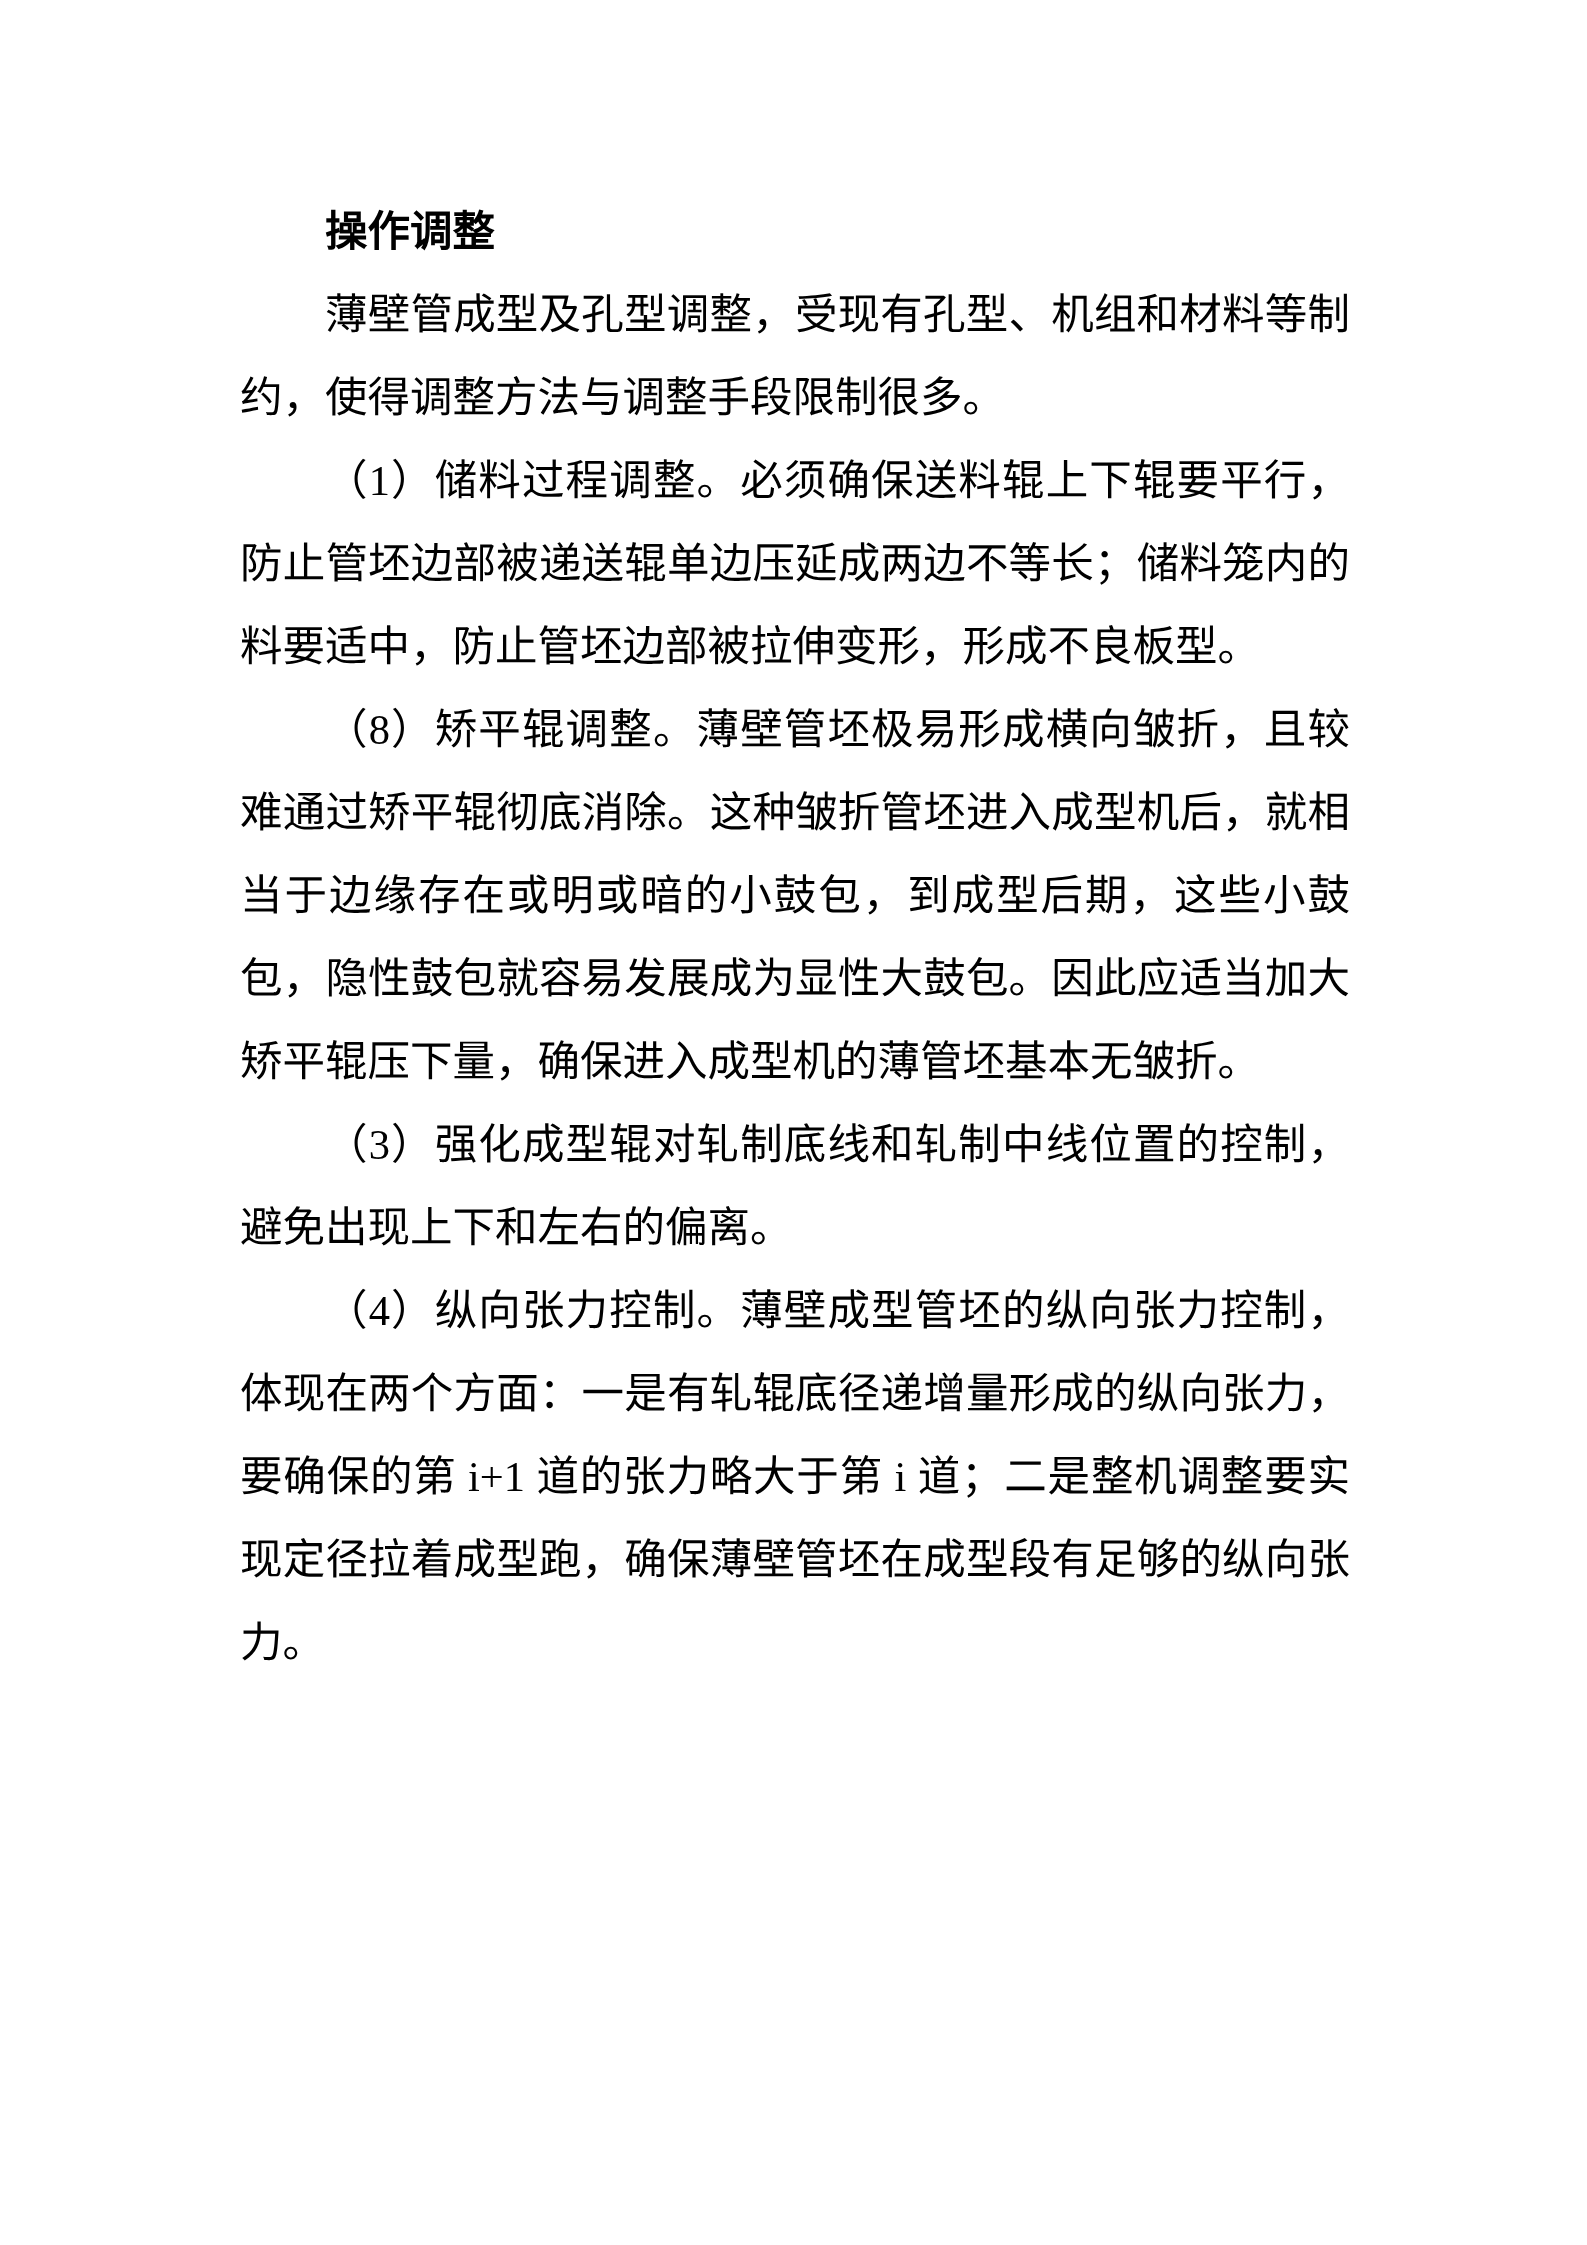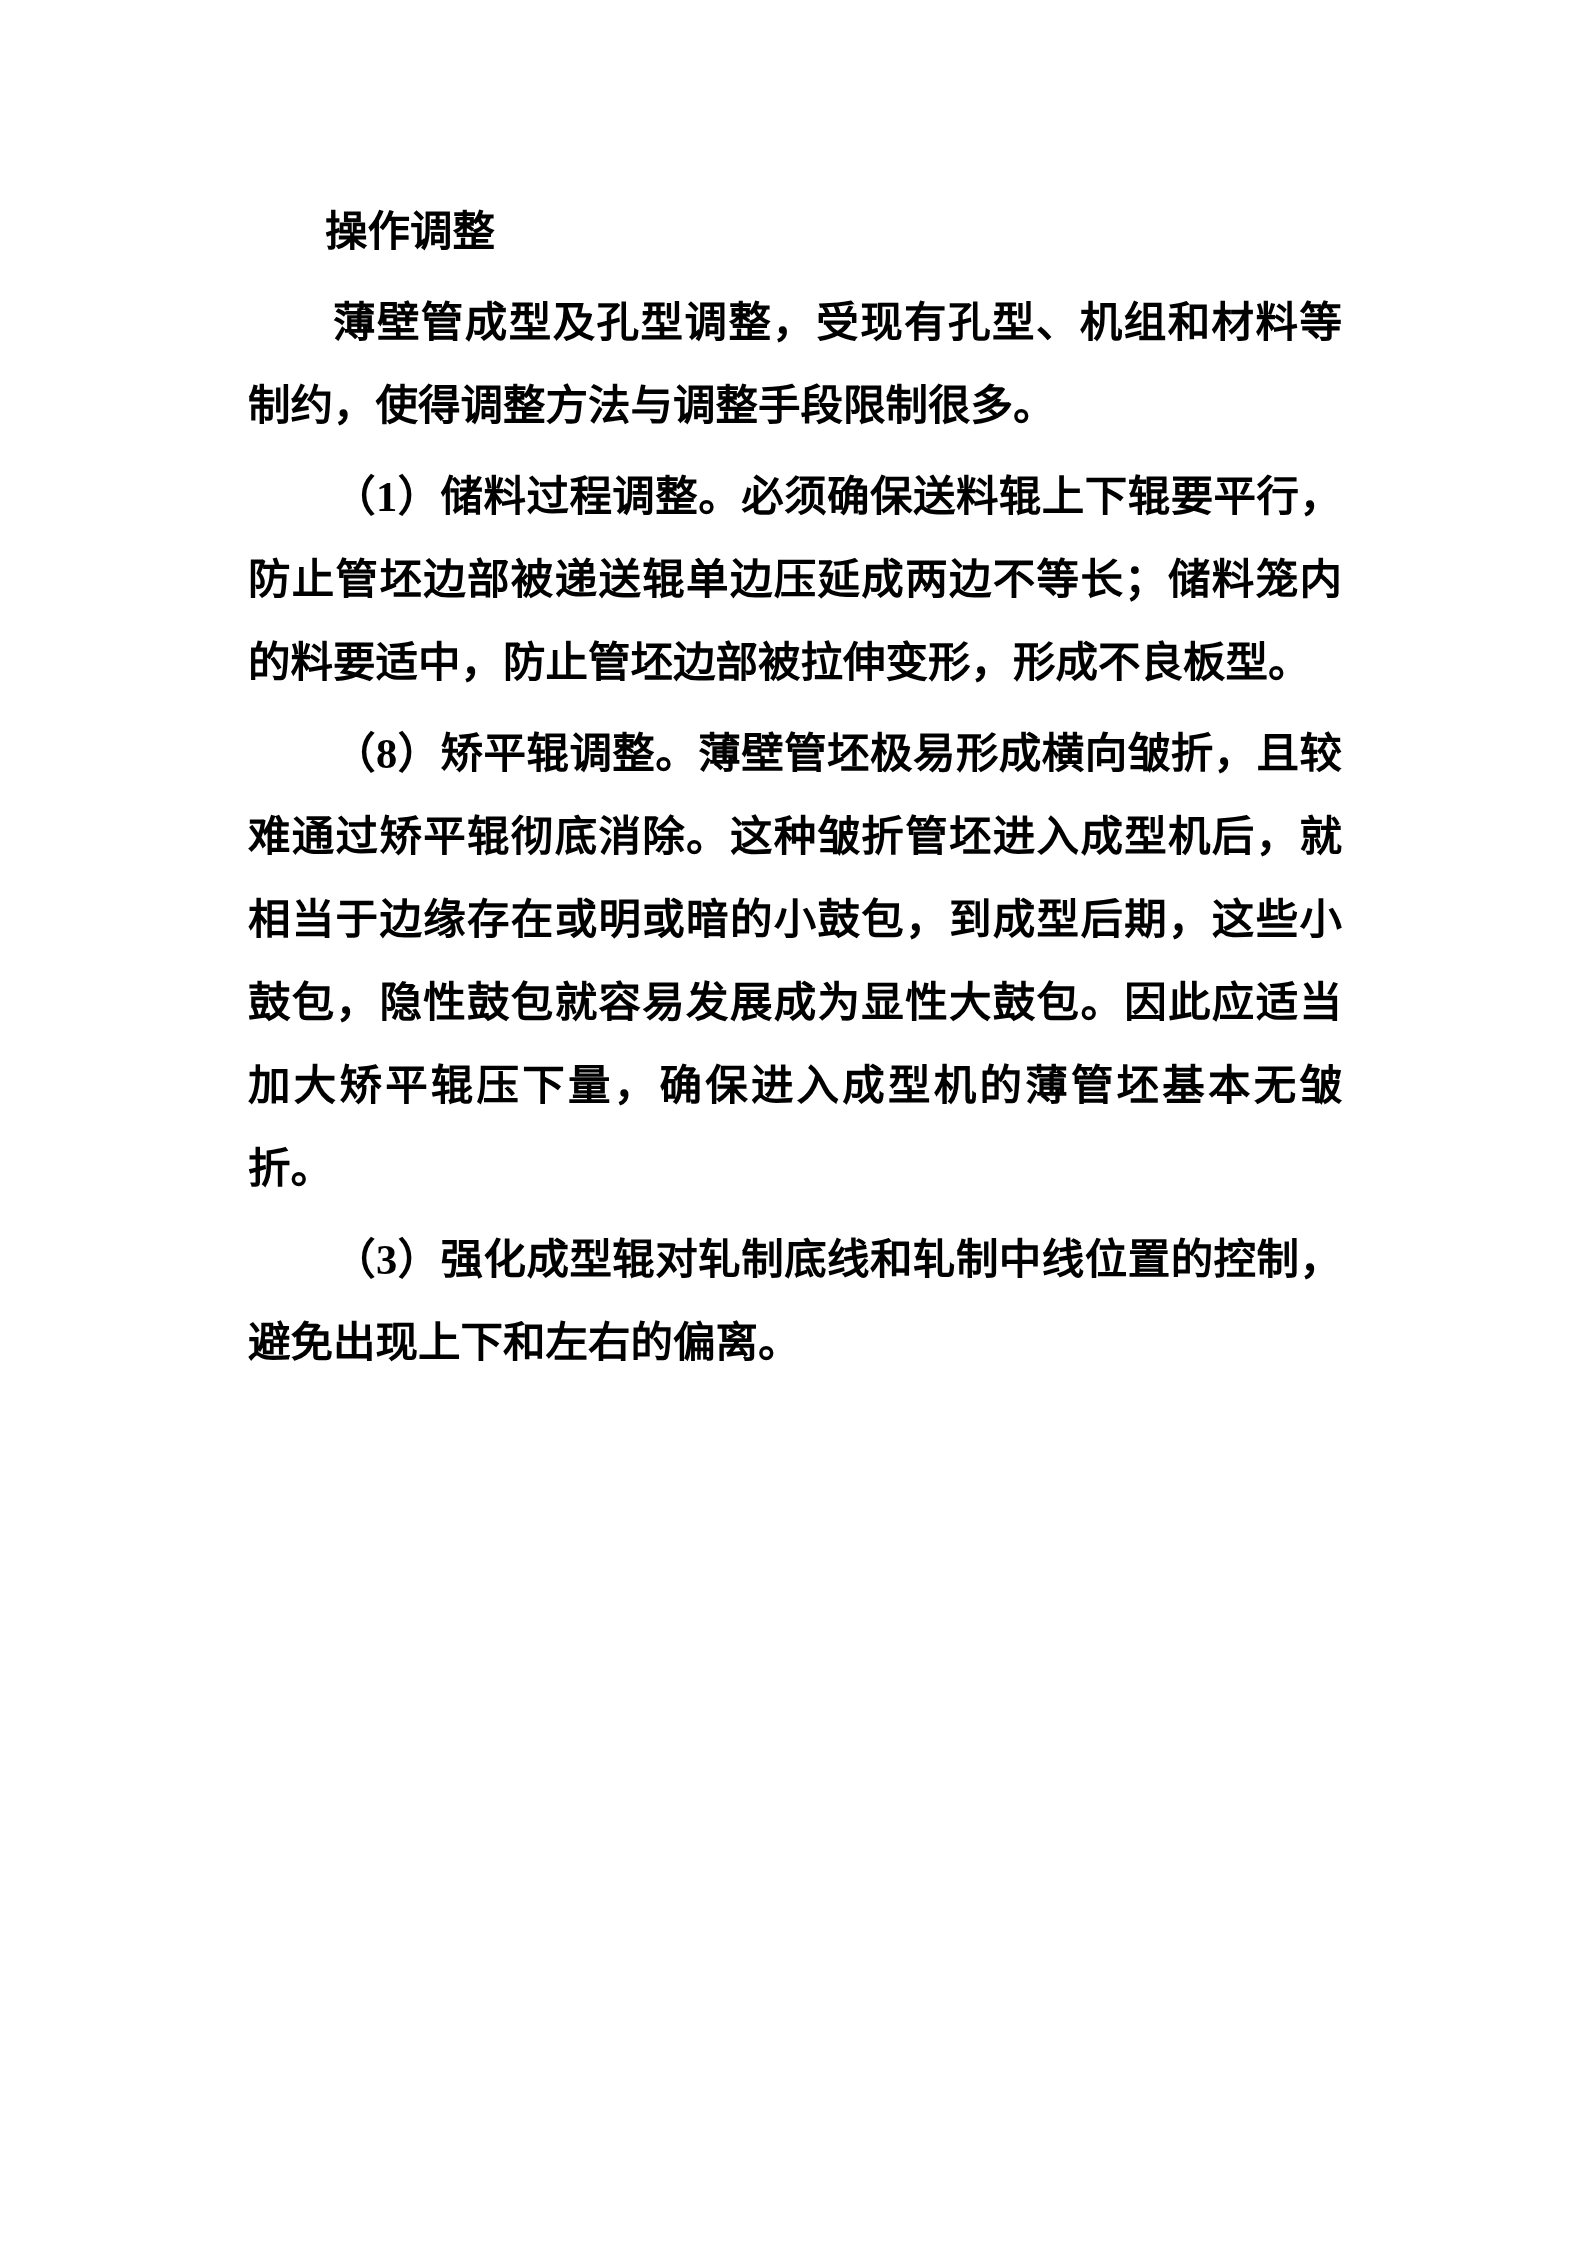--- a/index.html
+++ b/index.html
@@ -28,30 +28,30 @@
   }
   .doc-title {
     margin: 0;
     padding: 0;
     font-size: 42.5px;
     font-weight: bold;
     text-indent: 2em;
     text-align: left;
   }
   .para {
-    margin: 8px;
+    margin: 0;
     padding: 0;
     text-indent: 2em;
-    font-weight: bold;
   }
 </style>
 </head>
 <body>
 
 <div class="page">
   <div class="content">
     <h1 class="doc-title">操作调整</h1>
     <p class="para">薄壁管成型及孔型调整，受现有孔型、机组和材料等制约，使得调整方法与调整手段限制很多。</p>
     <p class="para">（1）储料过程调整。必须确保送料辊上下辊要平行，防止管坯边部被递送辊单边压延成两边不等长；储料笼内的料要适中，防止管坯边部被拉伸变形，形成不良板型。</p>
     <p class="para">（8）矫平辊调整。薄壁管坯极易形成横向皱折，且较难通过矫平辊彻底消除。这种皱折管坯进入成型机后，就相当于边缘存在或明或暗的小鼓包，到成型后期，这些小鼓包，隐性鼓包就容易发展成为显性大鼓包。因此应适当加大矫平辊压下量，确保进入成型机的薄管坯基本无皱折。</p>
     <p class="para">（3）强化成型辊对轧制底线和轧制中线位置的控制，避免出现上下和左右的偏离。</p>
+    <p class="para">（4）纵向张力控制。薄壁成型管坯的纵向张力控制，体现在两个方面：一是有轧辊底径递增量形成的纵向张力，要确保的第 i+1 道的张力略大于第 i 道；二是整机调整要实现定径拉着成型跑，确保薄壁管坯在成型段有足够的纵向张力。</p>
   </div>
 </div>
 
 </body></html>

